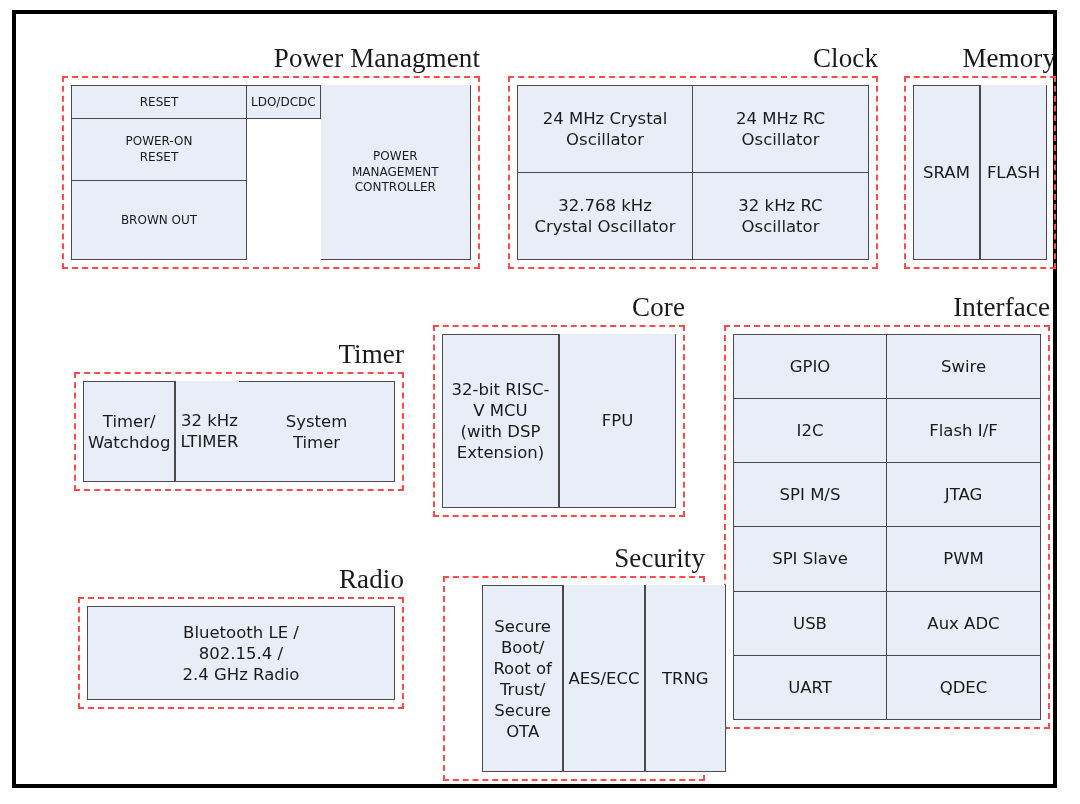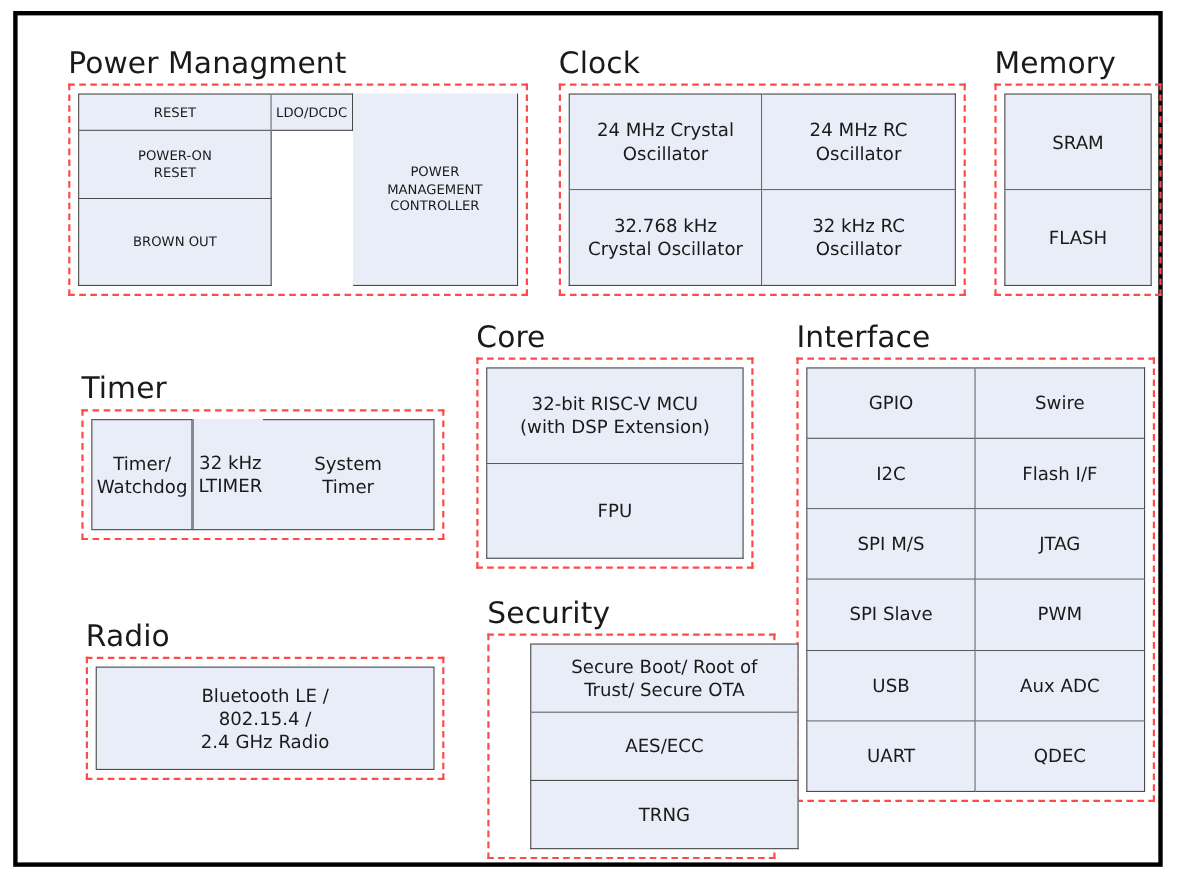--- a/index.html
+++ b/index.html
@@ -26,28 +26,29 @@
     border: 4px solid #000000;
     box-sizing: border-box;
     background: #ffffff;
   }
 
   
   .group {
     position: absolute;
   }
   .group-title {
-    text-align: left;
+    text-align: right;
     font-size: 27px;
     color: #1a1a1a;
     line-height: 1.05;
     font-weight: 400;
     letter-spacing: 0.1px;
     white-space: nowrap;
     margin-bottom: 4px;
+    font-family: Liberation Serif, serif;
   }
   .dashed {
     border: 2.2px dashed #ff4a4a;
     padding: 7px;
     box-sizing: border-box;
     background: transparent;
   }
 
   
   .blk {
@@ -57,21 +58,21 @@
     display: flex;
     align-items: center;
     justify-content: center;
     text-align: center;
     color: #1a1a1a;
     font-size: 16.5px;
     line-height: 1.28;
     padding: 2px 4px;
   }
   .blk-caps { font-size: 12px; }
-  .col   { display: flex; flex-direction: column; }
+  .col   { display: flex; flex-direction: row; }
   .grid2 { display: grid; grid-template-columns: 1fr 1fr; }
 
   .grid2 > .blk         { border-left-width: 0; border-top-width: 0; }
   .grid2 > .blk:nth-child(2n+1) { border-left-width: 1.6px; }
   .grid2 > .blk:nth-child(1),
   .grid2 > .blk:nth-child(2)    { border-top-width: 1.6px; }
 
   .col > .blk           { border-top-width: 0; }
   .col > .blk:first-child { border-top-width: 1.6px; }
 

